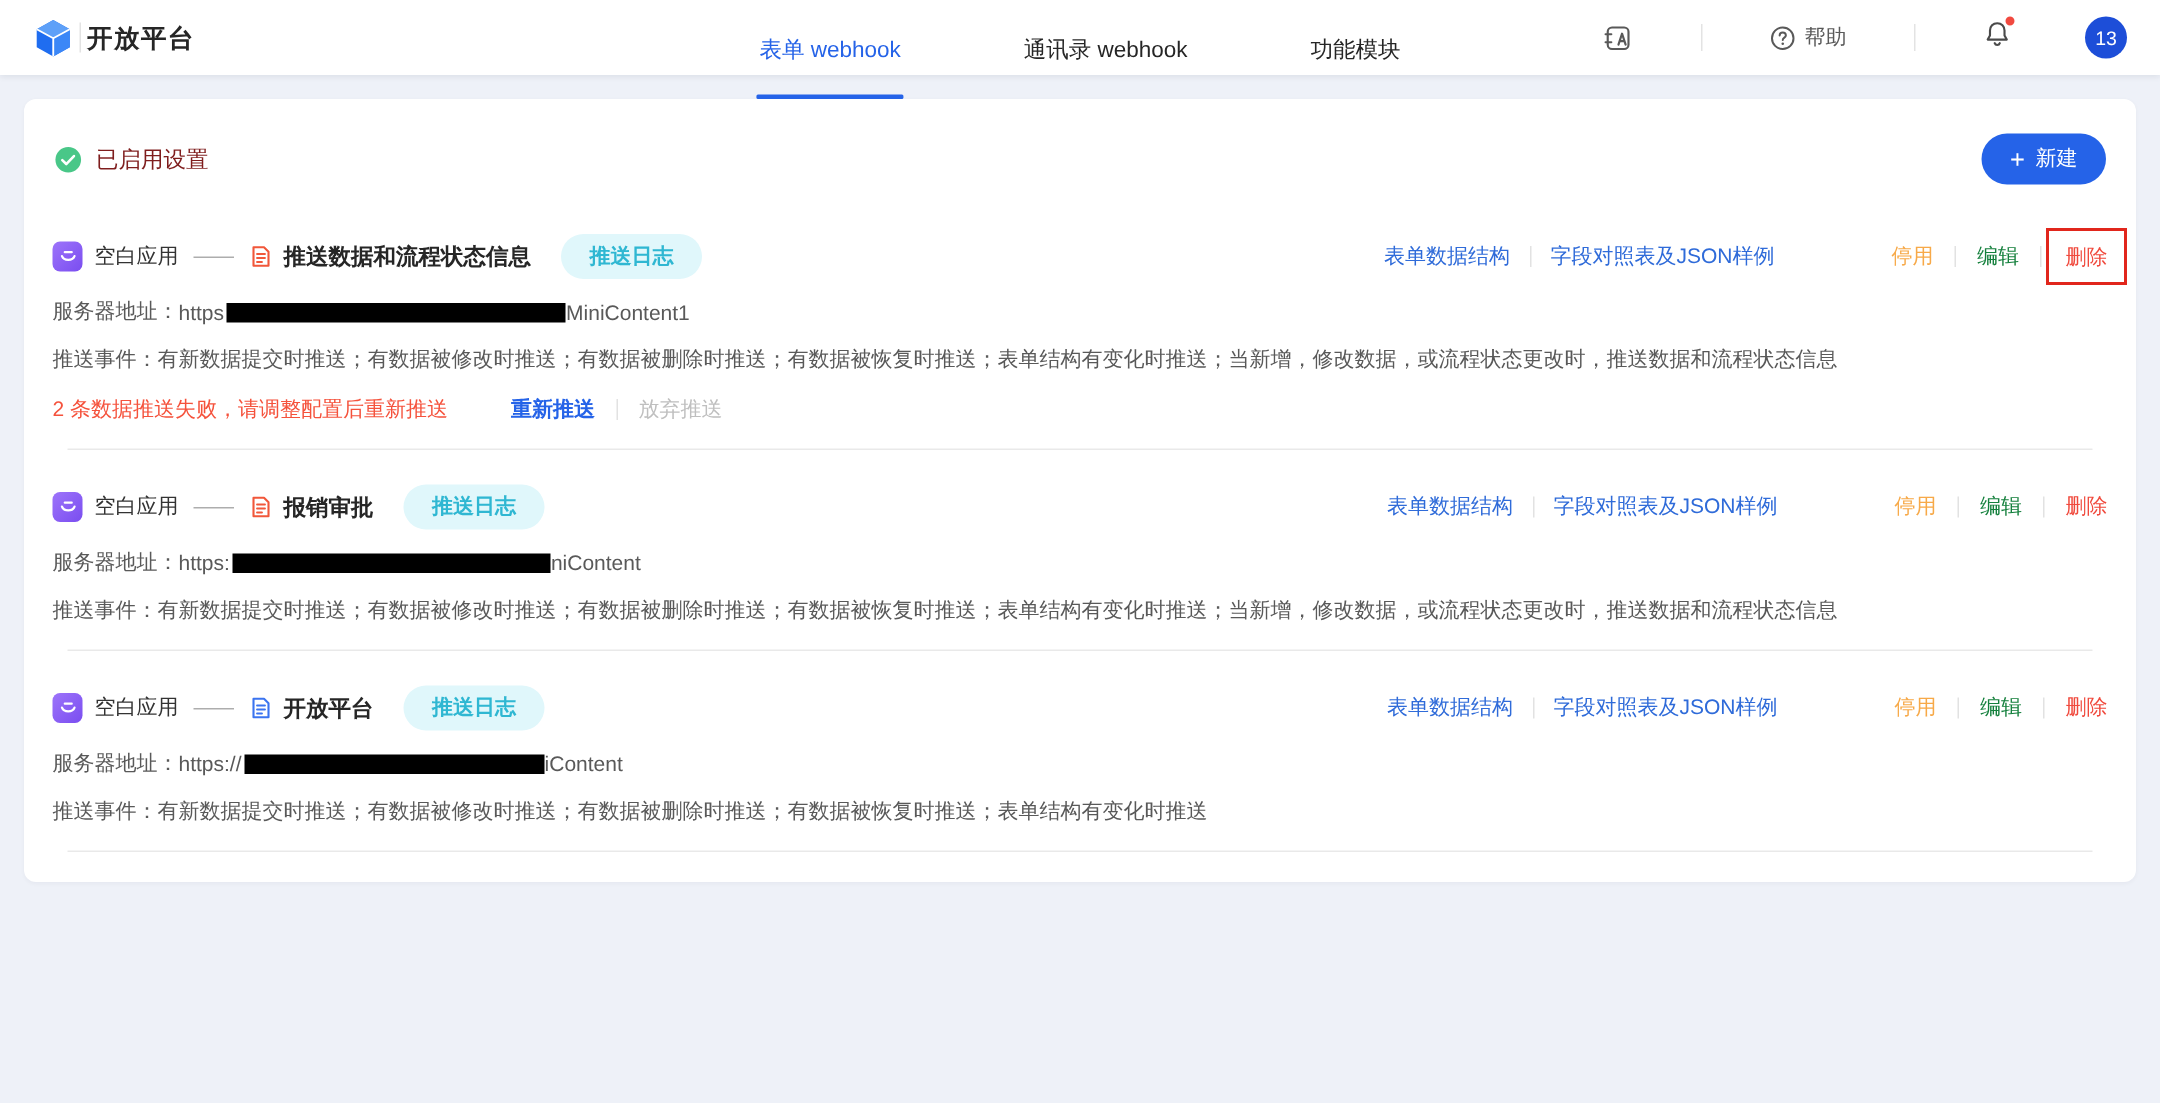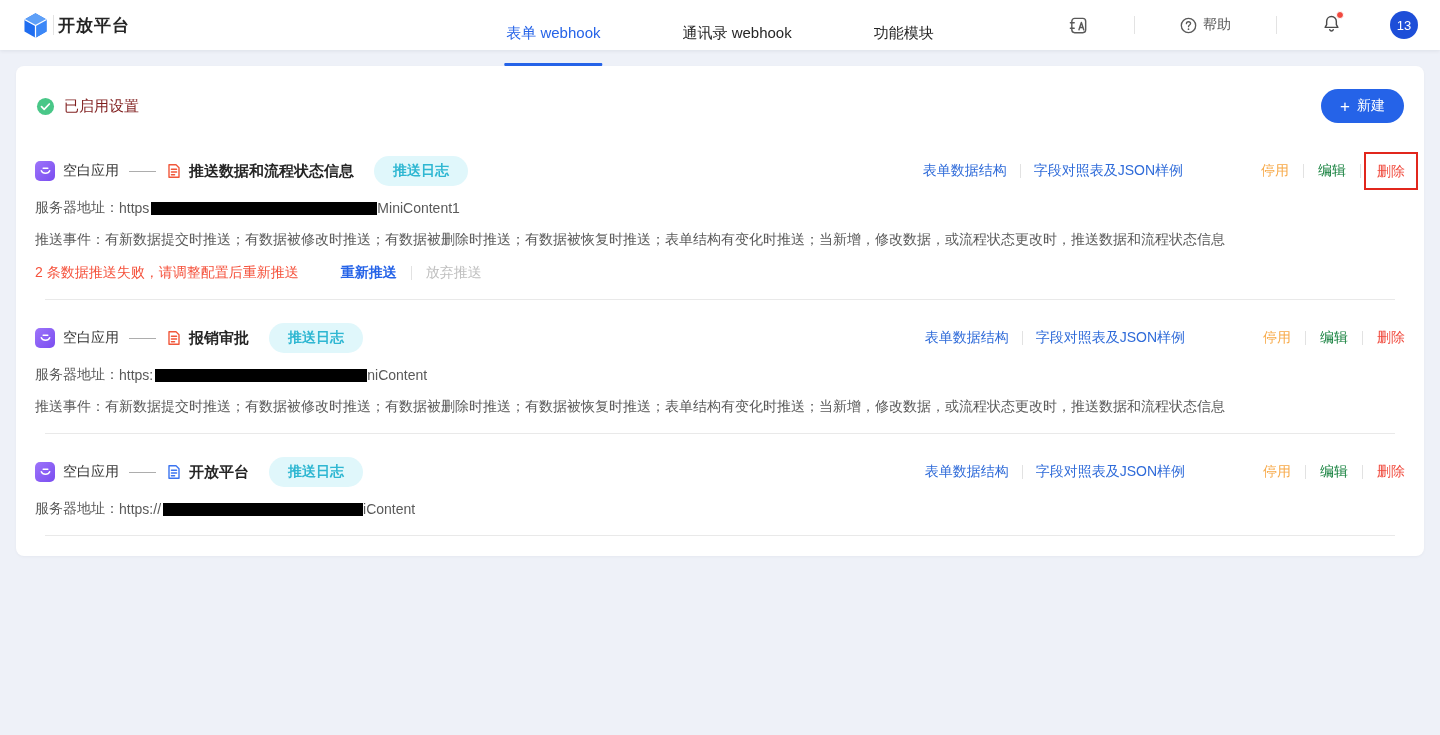--- a/index.html
+++ b/index.html
@@ -288,16 +288,17 @@
           <span class="act-delete">删除</span>
         </div>
       </div>
     </div>
     <div class="server-line">
       <span>服务器地址：</span>
         <span>https://</span>
         <span class="redact" style="width:200px;"></span>
         <span>iContent</span>
     </div>
+    <div class="events-line">推送事件：有新数据提交时推送；有数据被修改时推送；有数据被删除时推送；有数据被恢复时推送；表单结构有变化时推送</div>
     <div class="row-divider"></div>
   </div>
 
 </div>
 
 </body></html>

